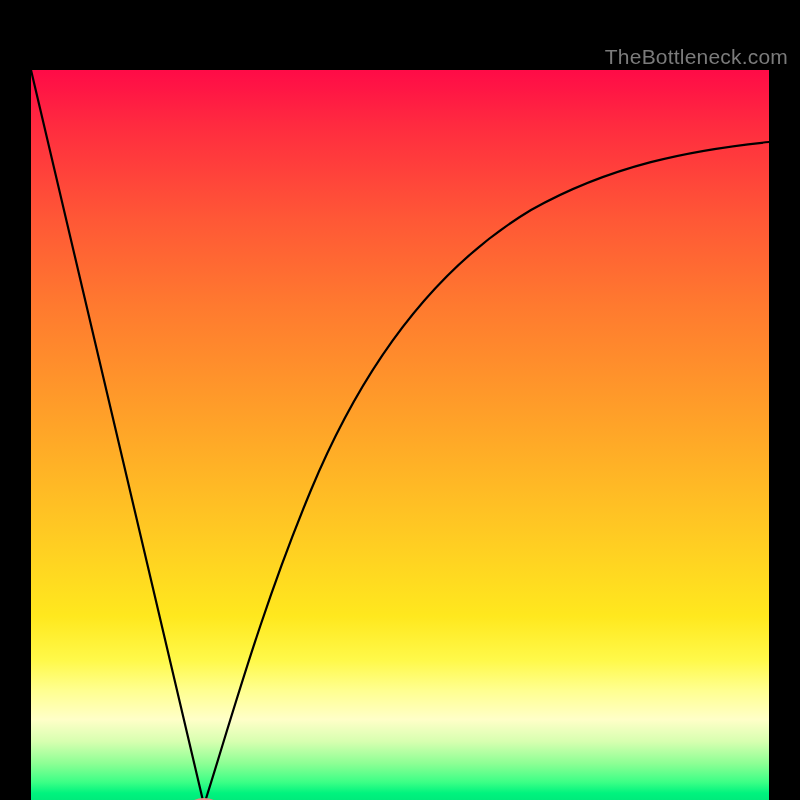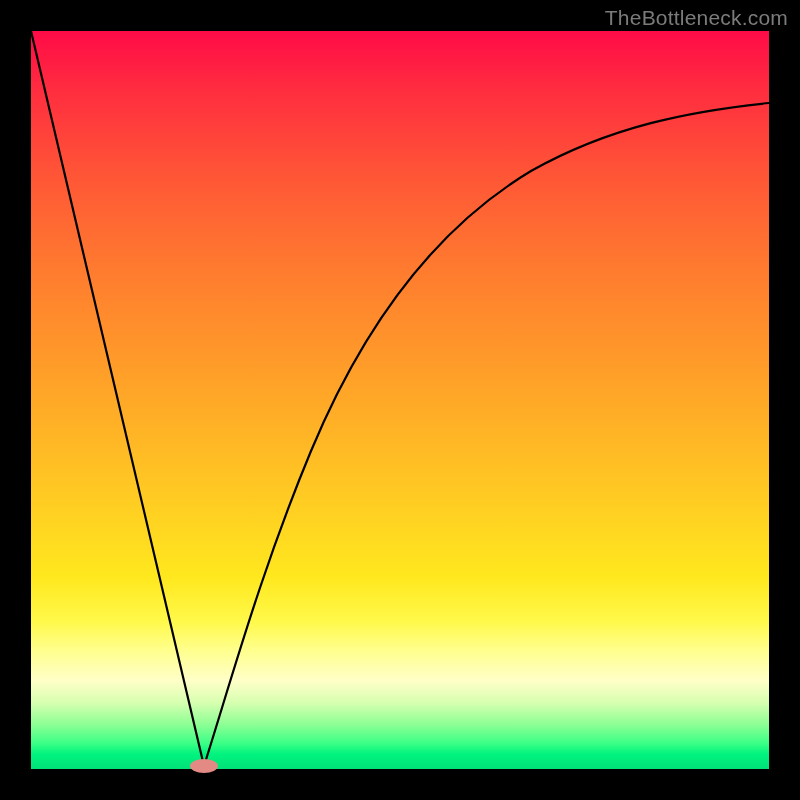--- a/index.html
+++ b/index.html
@@ -9,20 +9,21 @@
     height: 800px;
     background: #000;
     font-family: Arial, Helvetica, sans-serif;
     overflow: hidden;
   }
   .frame {
     position: relative;
     width: 800px;
     height: 599px;
     background: #000;
+    margin-top: 39px;
   }
   .plot-area {
     position: absolute;
     left: 31px;
     top: 31px;
     width: 738px;
     height: 738px;
     
     background: linear-gradient(
       to bottom,

